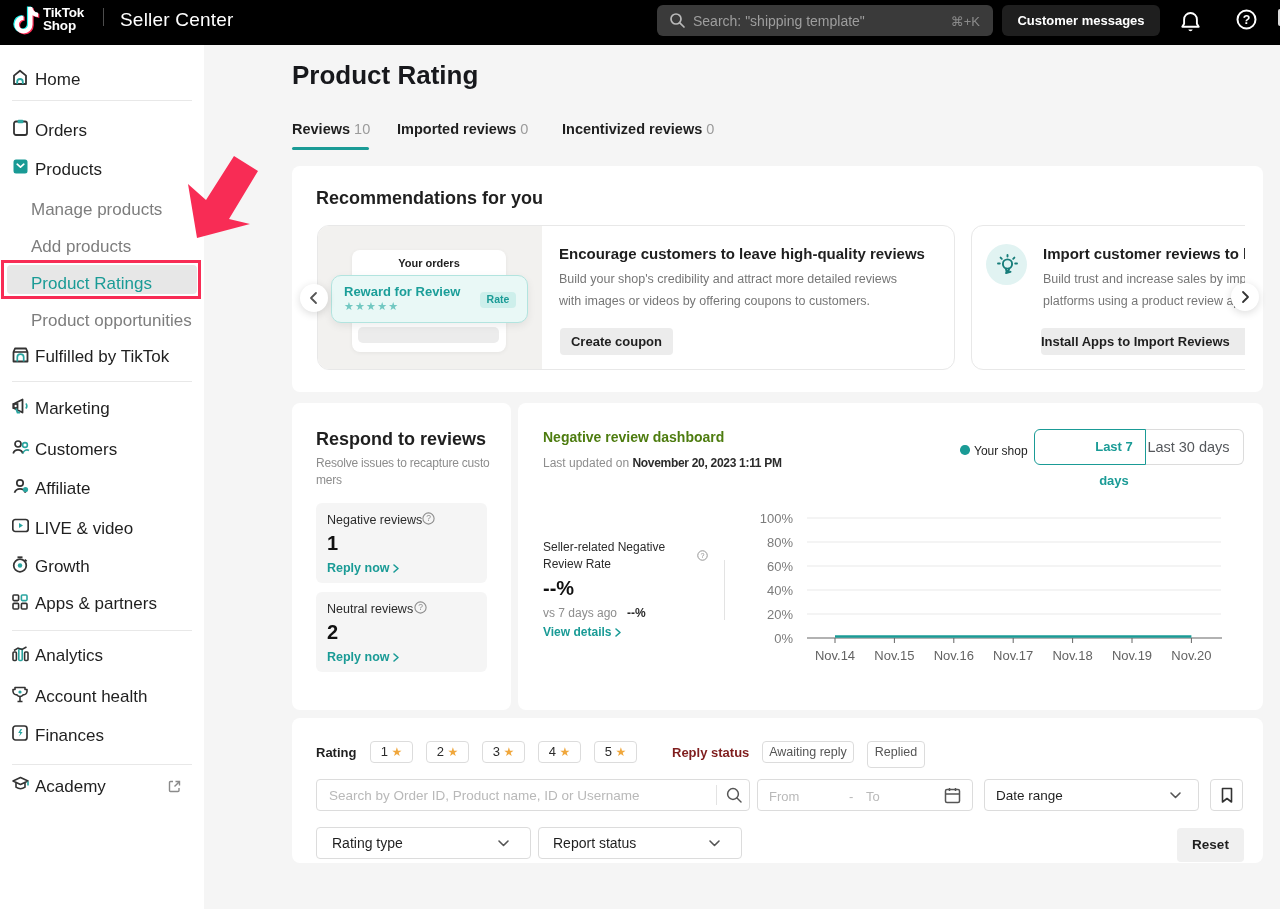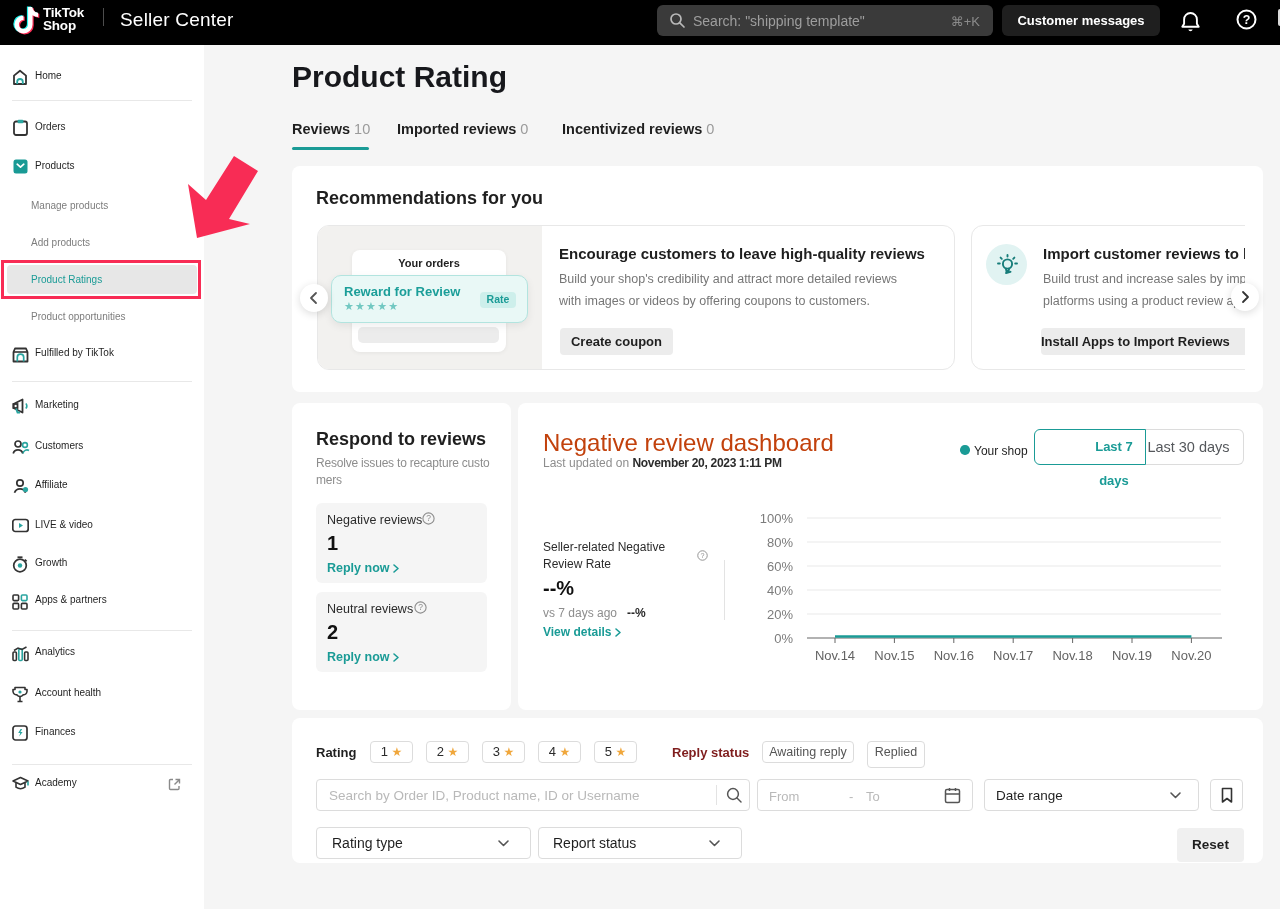--- a/index.html
+++ b/index.html
@@ -36,21 +36,21 @@
     <path d="M11.5 3 a6.4 6.4 0 0 0 -6.4 6.4 v4.3 l-1.8 3.1 h16.4 l-1.8 -3.1 v-4.3 a6.4 6.4 0 0 0 -6.4 -6.4 z" fill="none" stroke="#fff" stroke-width="1.9" stroke-linejoin="round"></path>
     <path d="M9.3 19.5 a2.3 2.3 0 0 0 4.4 0 z" fill="#fff"></path>
   </svg>
   <svg class="abs" style="left:1236px;top:9px;" width="21" height="21" viewBox="0 0 21 21">
     <circle cx="10.5" cy="10.5" r="9" fill="none" stroke="#fff" stroke-width="2"></circle>
     <text x="10.5" y="15.2" font-size="12.5" font-weight="bold" fill="#fff" text-anchor="middle" font-family="Liberation Sans,sans-serif">?</text>
   </svg>
   <div class="abs" style="left:1278px;top:9px;width:2px;height:17px;background:#d9d9d9;border-radius:2px 0 0 2px;"></div>
 </div>
 
-<div class="abs" id="sidebar" style="left:0;top:45px;width:204px;height:864px;background:#fff;font-size:10px;color:#1f1f1f;">
+<div class="abs" id="sidebar" style="left:0;top:45px;width:204px;height:864px;background:#fff;font-size:17px;color:#1f1f1f;">
 
   <div class="abs" style="left:12px;top:24px;width:16px;height:17px;">
     <svg width="16" height="17" viewBox="0 0 16 17">
       <path d="M2 6.6 L8 1.8 L14 6.6 V15 H2 Z" fill="none" stroke="#333" stroke-width="1.8" stroke-linejoin="round"></path>
       <path d="M5.2 15 v-2.2 a2.8 2.8 0 0 1 5.6 0 V15" fill="none" stroke="#2aa5a0" stroke-width="1.8"></path>
     </svg>
   </div>
   <div class="abs" style="left:35px;top:25px;">Home</div>
   <div class="abs" style="left:12px;top:55px;width:180px;height:1px;background:#e8e8e8;"></div>
 
@@ -189,21 +189,21 @@
   <div class="abs" style="left:168px;top:733px;">
     <svg width="13" height="13" viewBox="0 0 13 13">
       <path d="M5 1.5 H2.5 a1 1 0 0 0 -1 1 V10.5 a1 1 0 0 0 1 1 H10 a1 1 0 0 0 1 -1 V8" fill="none" stroke="#8a8a8a" stroke-width="1.4"></path>
       <path d="M7.5 1.5 h4 v4 M11.3 1.7 L6.5 6.5" fill="none" stroke="#8a8a8a" stroke-width="1.4"></path>
     </svg>
   </div>
 </div>
 
 <div class="abs" id="main" style="left:204px;top:45px;width:1076px;height:864px;background:#f5f5f5;"></div>
 
-<div class="abs" style="left:292px;top:60px;font-size:30px;font-weight:bold;color:#17181c;">Product Rating</div>
+<div class="abs" style="left:292px;top:60px;font-size:26px;font-weight:bold;color:#17181c;">Product Rating</div>
 
 <div class="abs" style="left:292px;top:121px;font-size:14.5px;color:#1f1f1f;font-weight:bold;">Reviews <span style="color:#9b9b9b;font-weight:normal;">10</span></div>
 <div class="abs" style="left:397px;top:121px;font-size:14.5px;color:#1f1f1f;font-weight:bold;">Imported reviews <span style="color:#9b9b9b;font-weight:normal;">0</span></div>
 <div class="abs" style="left:562px;top:121px;font-size:14.5px;color:#1f1f1f;font-weight:bold;">Incentivized reviews <span style="color:#9b9b9b;font-weight:normal;">0</span></div>
 <div class="abs" style="left:292px;top:147px;width:77px;height:3px;background:#1a9b96;border-radius:2px;"></div>
 
 <div class="card" style="left:292px;top:166px;width:971px;height:226px;"></div>
 <div class="abs" style="left:316px;top:188px;font-size:18px;font-weight:bold;color:#1f1f1f;">Recommendations for you</div>
 
 <div class="abs" style="left:316px;top:225px;width:929px;height:146px;overflow:hidden;">
@@ -267,21 +267,21 @@
     <circle cx="6.5" cy="6.5" r="5.6" fill="none" stroke="#8d8d8d" stroke-width="1.1"></circle>
     <text x="6.5" y="9.4" font-size="8.5" fill="#8d8d8d" text-anchor="middle" font-family="Liberation Sans,sans-serif">?</text>
   </svg>
 <div class="abs" style="left:327px;top:621px;font-size:20px;font-weight:bold;color:#111;">2</div>
 <div class="abs" style="left:327px;top:650px;font-size:12.5px;font-weight:bold;color:#1a9b96;">Reply now</div>
 <svg class="abs" style="left:390px;top:652px;" width="11" height="11" viewBox="0 0 11 11">
     <path d="M4 2 l4 3.5 l-4 3.5" fill="none" stroke="#1a9b96" stroke-width="1.6" stroke-linecap="round" stroke-linejoin="round"></path>
   </svg>
 
 <div class="card" style="left:518px;top:403px;width:745px;height:307px;"></div>
-<div class="abs" style="left:543px;top:429px;font-size:24px;font-weight:normal;color:#c2410c;">Negative review dashboard</div>
+<div class="abs" style="left:543px;top:429px;font-size:14px;font-weight:bold;color:#4d7c0f;">Negative review dashboard</div>
 <div class="abs" style="left:543px;top:456px;font-size:12px;color:#8d8d8d;">Last updated on <span style="color:#2b2b2b;font-weight:bold;letter-spacing:-0.3px;">November 20, 2023 1:11 PM</span></div>
 
 <div class="abs" style="left:960px;top:445px;width:9.5px;height:9.5px;background:#1a9b96;border-radius:50%;"></div>
 <div class="abs" style="left:974px;top:444px;font-size:12px;color:#1f1f1f;">Your shop</div>
 <div class="abs" style="left:1034px;top:429px;width:112px;height:36px;border:1.5px solid #1a9b96;border-radius:6px 0 0 6px;background:#fff;font-size:13px;font-weight:bold;color:#1a9b96;text-align:center;line-height:34px;z-index:2;padding-left:48px;">Last 7 days</div>
 <div class="abs" style="left:1134px;top:429px;width:110px;height:36px;border:1px solid #dcdcdc;border-left:none;border-radius:0 6px 6px 0;background:#fff;font-size:14.5px;color:#55585c;text-align:center;line-height:35px;">Last 30 days</div>
 
 <div class="abs" style="left:543px;top:539px;font-size:12px;color:#2b2b2b;line-height:17px;">Seller-related Negative<br>Review Rate</div>
 <svg class="abs" style="left:697px;top:550px;" width="11" height="11" viewBox="0 0 13 13">
     <circle cx="6.5" cy="6.5" r="5.6" fill="none" stroke="#8d8d8d" stroke-width="1.1"></circle>

